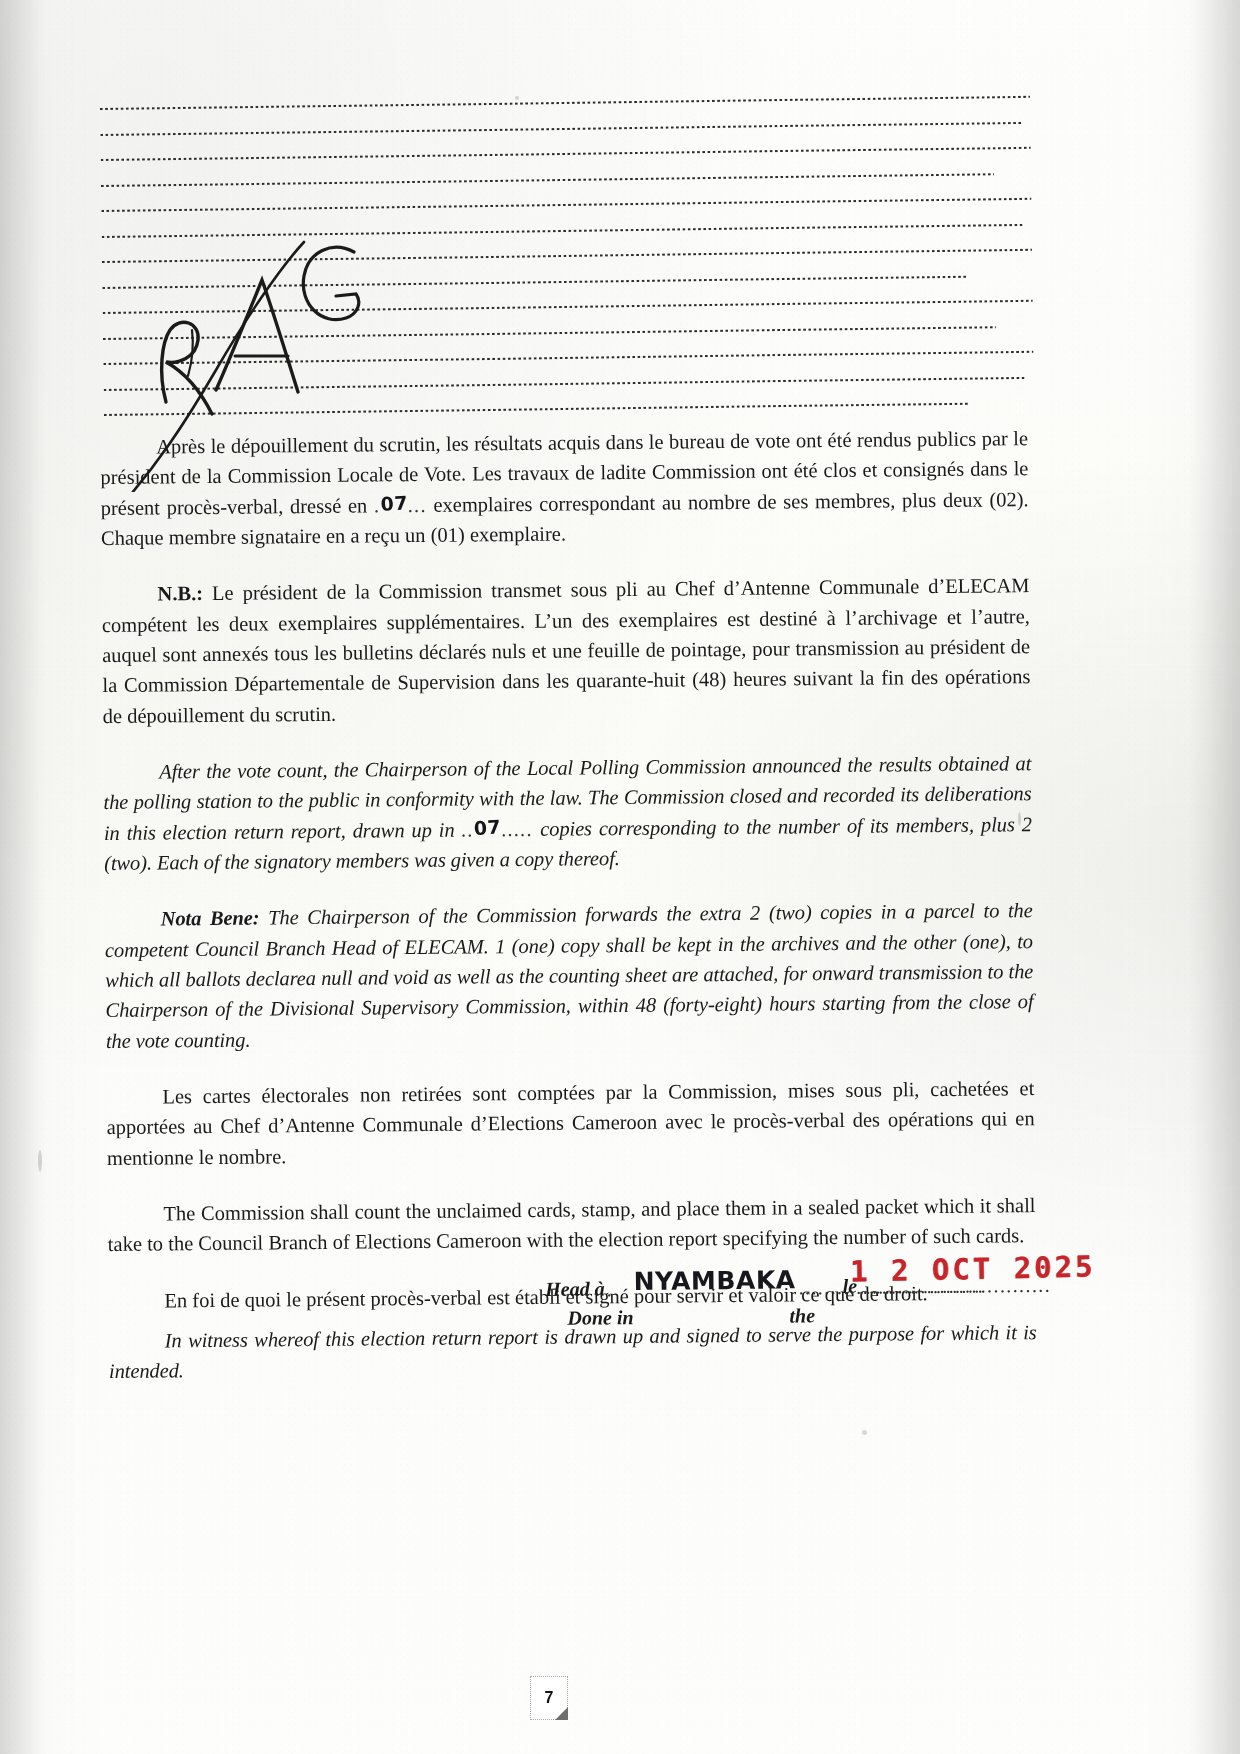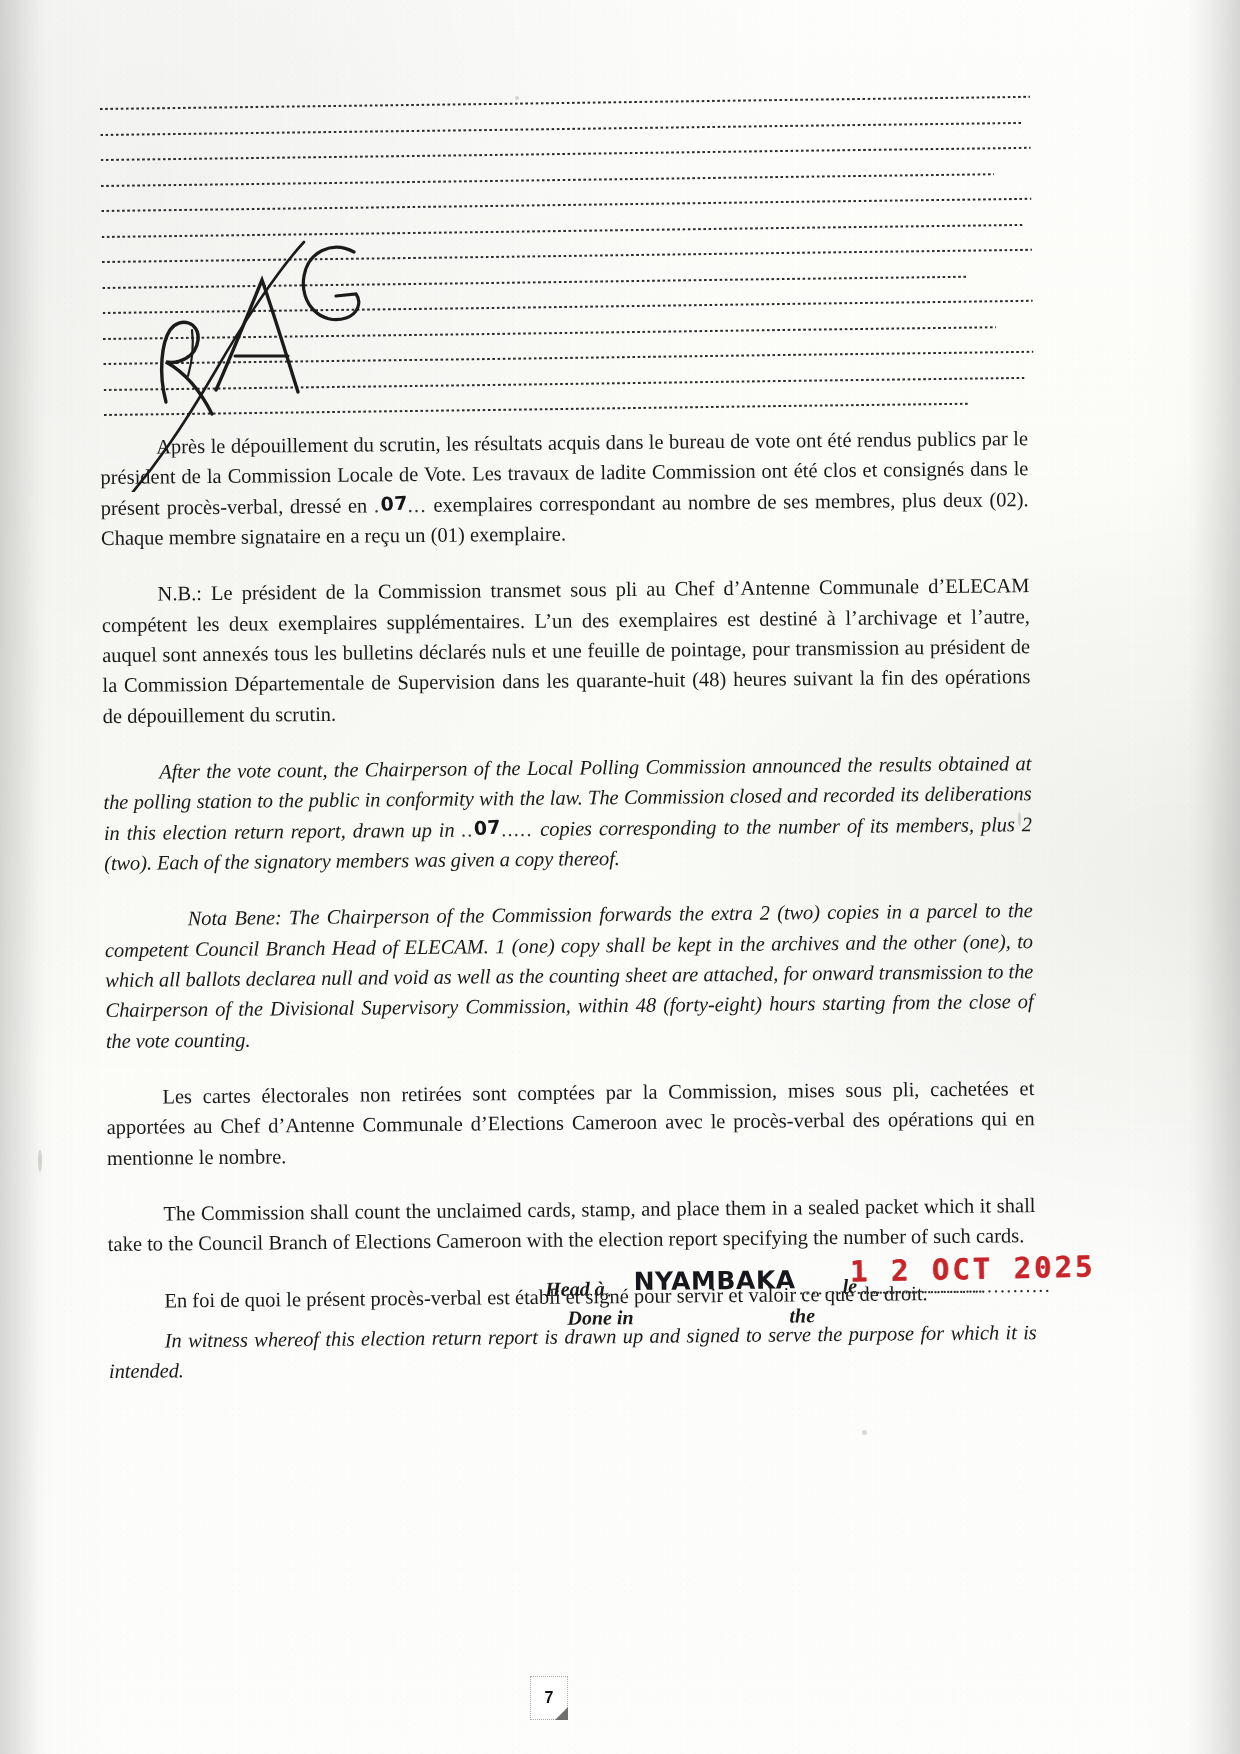--- a/index.html
+++ b/index.html
@@ -93,22 +93,22 @@
     color: #1a1a1a;
     position: relative;
   }
   .para .indent { display: inline-block; width: 56px; }
   .para.italic {
     font-style: italic;
     font-family: "Liberation Serif", serif;
     letter-spacing: -0.1px;
   }
   .para.tight { margin-bottom: 10px; }
-  .lead-bold { font-weight: normal; }
-  .lead-bold-ital { font-weight: normal; font-style: italic; margin-left: 27px; }
+  .lead-bold { font-weight: bold; }
+  .lead-bold-ital { font-weight: bold; font-style: italic; }
 
   
   .skewed { transform: rotate(-0.55deg); transform-origin: left top; }
 
   
   .fill-hand {
     font-family: "DejaVu Sans", sans-serif;
     font-style: normal;
     font-weight: bold;
     font-size: 19px;

